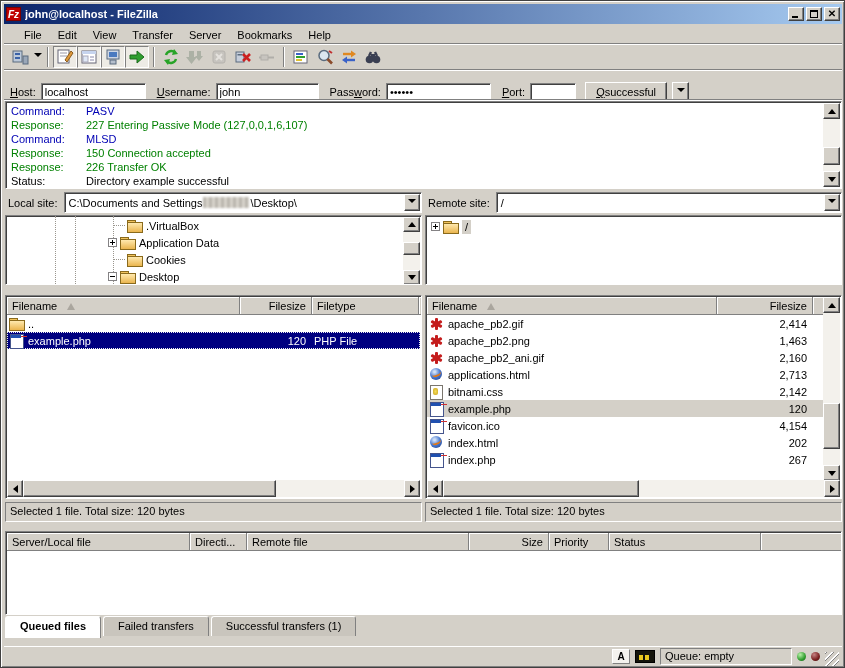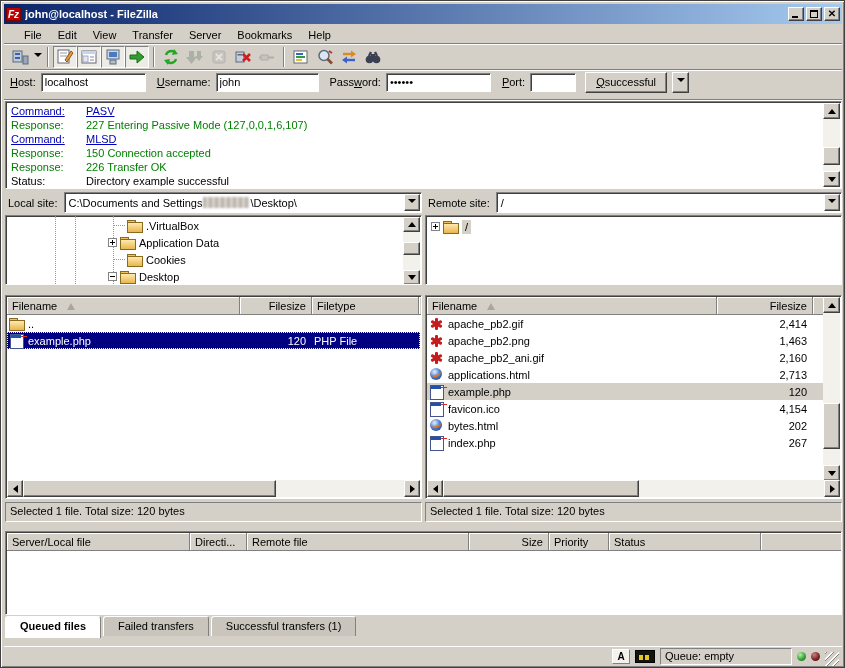--- a/index.html
+++ b/index.html
@@ -23,36 +23,36 @@
   .menuitem{padding:2px 8px;cursor:default;}
   
   .etch{position:absolute;left:3px;width:838px;height:2px;border-top:1px solid #808080;border-bottom:1px solid #fff;}
   .toolbar{position:absolute;left:3px;top:44px;width:838px;height:24px;display:flex;align-items:center;padding-left:4px;}
   .tb-btn{width:24px;height:22px;display:flex;align-items:center;justify-content:center;border:1px solid transparent;flex:none;}
   .tb-btn.pressed{border-color:#808080 #fff #fff #808080;background:#edebe5;}
   .tb-btn.disabled svg{opacity:.4;filter:grayscale(85%);}
   .tb-drop{width:11px;height:22px;display:flex;align-items:center;justify-content:center;}
   .tb-sep{width:2px;height:20px;border-left:1px solid #808080;border-right:1px solid #fff;margin:0 4px;flex:none;}
   
-  .quickbar{position:absolute;left:3px;top:67px;width:838px;height:28px;display:flex;align-items:center;padding-left:6px;gap:5px;}
+  .quickbar{position:absolute;left:3px;top:77px;width:838px;height:28px;display:flex;align-items:center;padding-left:6px;gap:5px;}
   .qlabel{white-space:nowrap;}
   .txt{height:19px;background:#fff;border:1px solid;border-color:#808080 #fff #fff #808080;
        box-shadow:inset 1px 1px 0 #404040;font-size:11px;padding:1px 3px;outline:none;}
   .btn{height:21px;background:#d4d0c8;border:1px solid;border-color:#fff #404040 #404040 #fff;
        box-shadow:inset -1px -1px 0 #808080;font-size:11px;padding:0 10px;cursor:default;}
   .dropbtn{width:17px;height:21px;background:#d4d0c8;border:1px solid;border-color:#fff #404040 #404040 #fff;
            box-shadow:inset -1px -1px 0 #808080;display:flex;align-items:center;justify-content:center;}
   .tri-dn{width:0;height:0;border:4px solid transparent;border-top:4px solid #000;margin-top:4px;}
   
   .logpane{position:absolute;left:4px;top:100px;width:837px;height:88px;background:#fff;
            border:1px solid;border-color:#808080 #fff #fff #808080;box-shadow:inset 1px 1px 0 #404040;}
   .logbody{position:absolute;left:2px;top:2px;right:19px;bottom:2px;overflow:hidden;}
   .logline{display:flex;line-height:14px;white-space:nowrap;}
   .logline .llabel{width:78px;flex:none;padding-left:3px;}
-  .lt-command{color:#0000b4;text-decoration:underline;}
+  .lt-command{color:#0000b4;}
   .lt-response{color:#008000;}
   .lt-status{color:#000;}
   
   .sb-v{position:absolute;top:1px;right:1px;width:17px;background:#f3f1ec;}
   .sb-h{position:absolute;left:1px;bottom:1px;height:17px;background:#f3f1ec;}
   .sbtn{position:absolute;width:17px;height:16px;background:#d4d0c8;border:1px solid;
         border-color:#fff #404040 #404040 #fff;box-shadow:inset -1px -1px 0 #808080;
         display:flex;align-items:center;justify-content:center;}
   .sb-h .sbtn{width:16px;height:17px;}
   .t-up{width:0;height:0;border:4px solid transparent;border-bottom:5px solid #000;margin-bottom:4px;}
@@ -509,20 +509,29 @@
           </div>
         <div class="lrow">
             <div class="lcell" style="width:290px">
               <span class="fi fi-globe"></span>
               <span>applications.html</span>
             </div>
             <div class="lcell num" style="width:96px">
               <span>2,713</span>
             </div>
           </div>
+        <div class="lrow">
+            <div class="lcell" style="width:290px">
+              <span class="fi fi-css"></span>
+              <span>bitnami.css</span>
+            </div>
+            <div class="lcell num" style="width:96px">
+              <span>2,142</span>
+            </div>
+          </div>
         <div class="lrow sel-inactive">
             <div class="lcell" style="width:290px">
               <span class="fi fi-win"></span>
               <span>example.php</span>
             </div>
             <div class="lcell num" style="width:96px">
               <span>120</span>
             </div>
           </div>
         <div class="lrow">
@@ -530,21 +539,21 @@
               <span class="fi fi-win"></span>
               <span>favicon.ico</span>
             </div>
             <div class="lcell num" style="width:96px">
               <span>4,154</span>
             </div>
           </div>
         <div class="lrow">
             <div class="lcell" style="width:290px">
               <span class="fi fi-globe"></span>
-              <span>bytes.html</span>
+              <span>index.html</span>
             </div>
             <div class="lcell num" style="width:96px">
               <span>202</span>
             </div>
           </div>
         <div class="lrow">
             <div class="lcell" style="width:290px">
               <span class="fi fi-win"></span>
               <span>index.php</span>
             </div>

